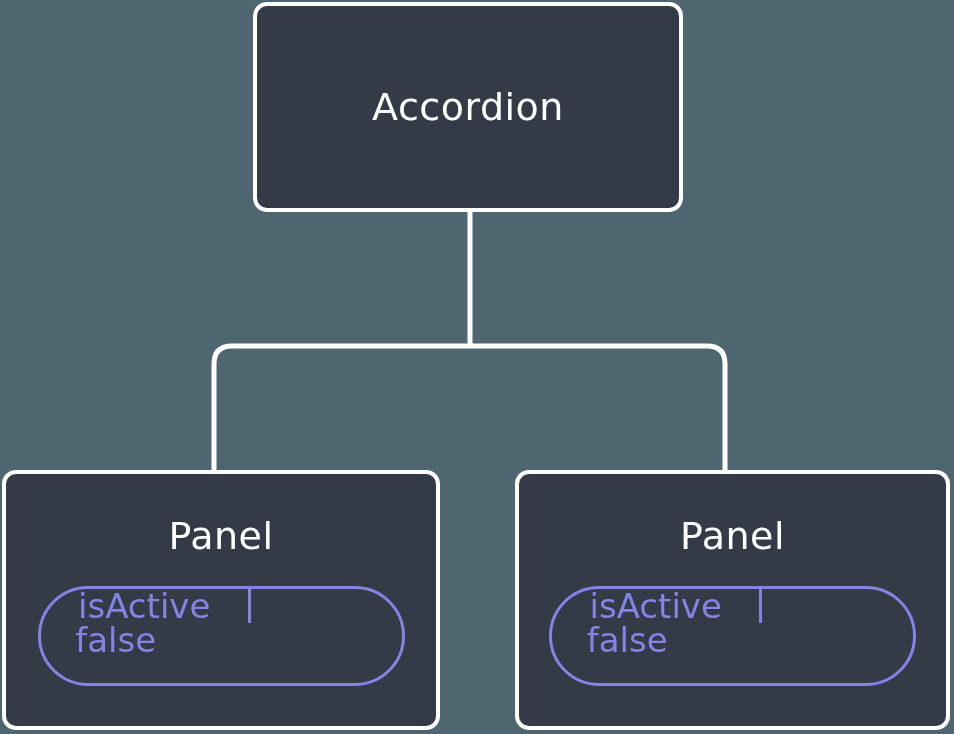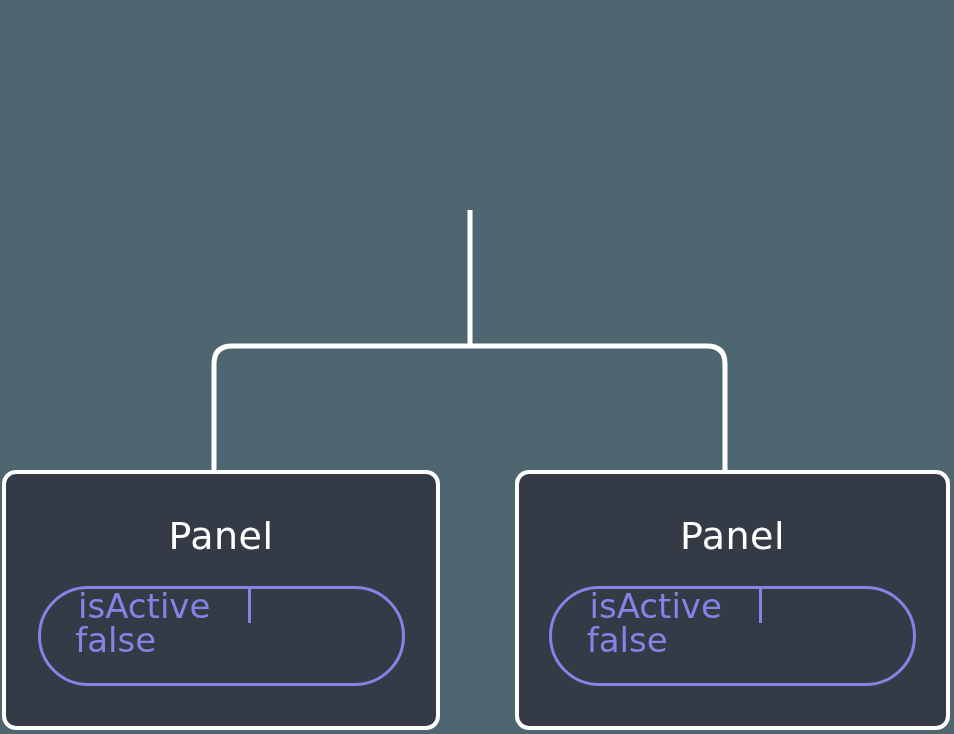--- a/index.html
+++ b/index.html
@@ -85,20 +85,23 @@
 </head>
 <body>
 
 <div class="canvas">
 
   <svg class="connectors" viewBox="0 0 954 734" xmlns="http://www.w3.org/2000/svg" aria-hidden="true">
     <path d="M470 210 V348"></path>
     <path d="M214 472 V364 Q214 346 232 346 H707 Q725 346 725 364 V472"></path>
   </svg>
 
+  <div class="node node-root">
+    <div class="node-title">Accordion</div>
+  </div>
 
   <div class="node node-panel node-panel-left">
     <div class="node-title">Panel</div>
     <div class="state-pill">
       <div class="pill-cell pill-key">isActive</div>
       <div class="pill-cell pill-value">false</div>
     </div>
   </div>
 
   <div class="node node-panel node-panel-right">

